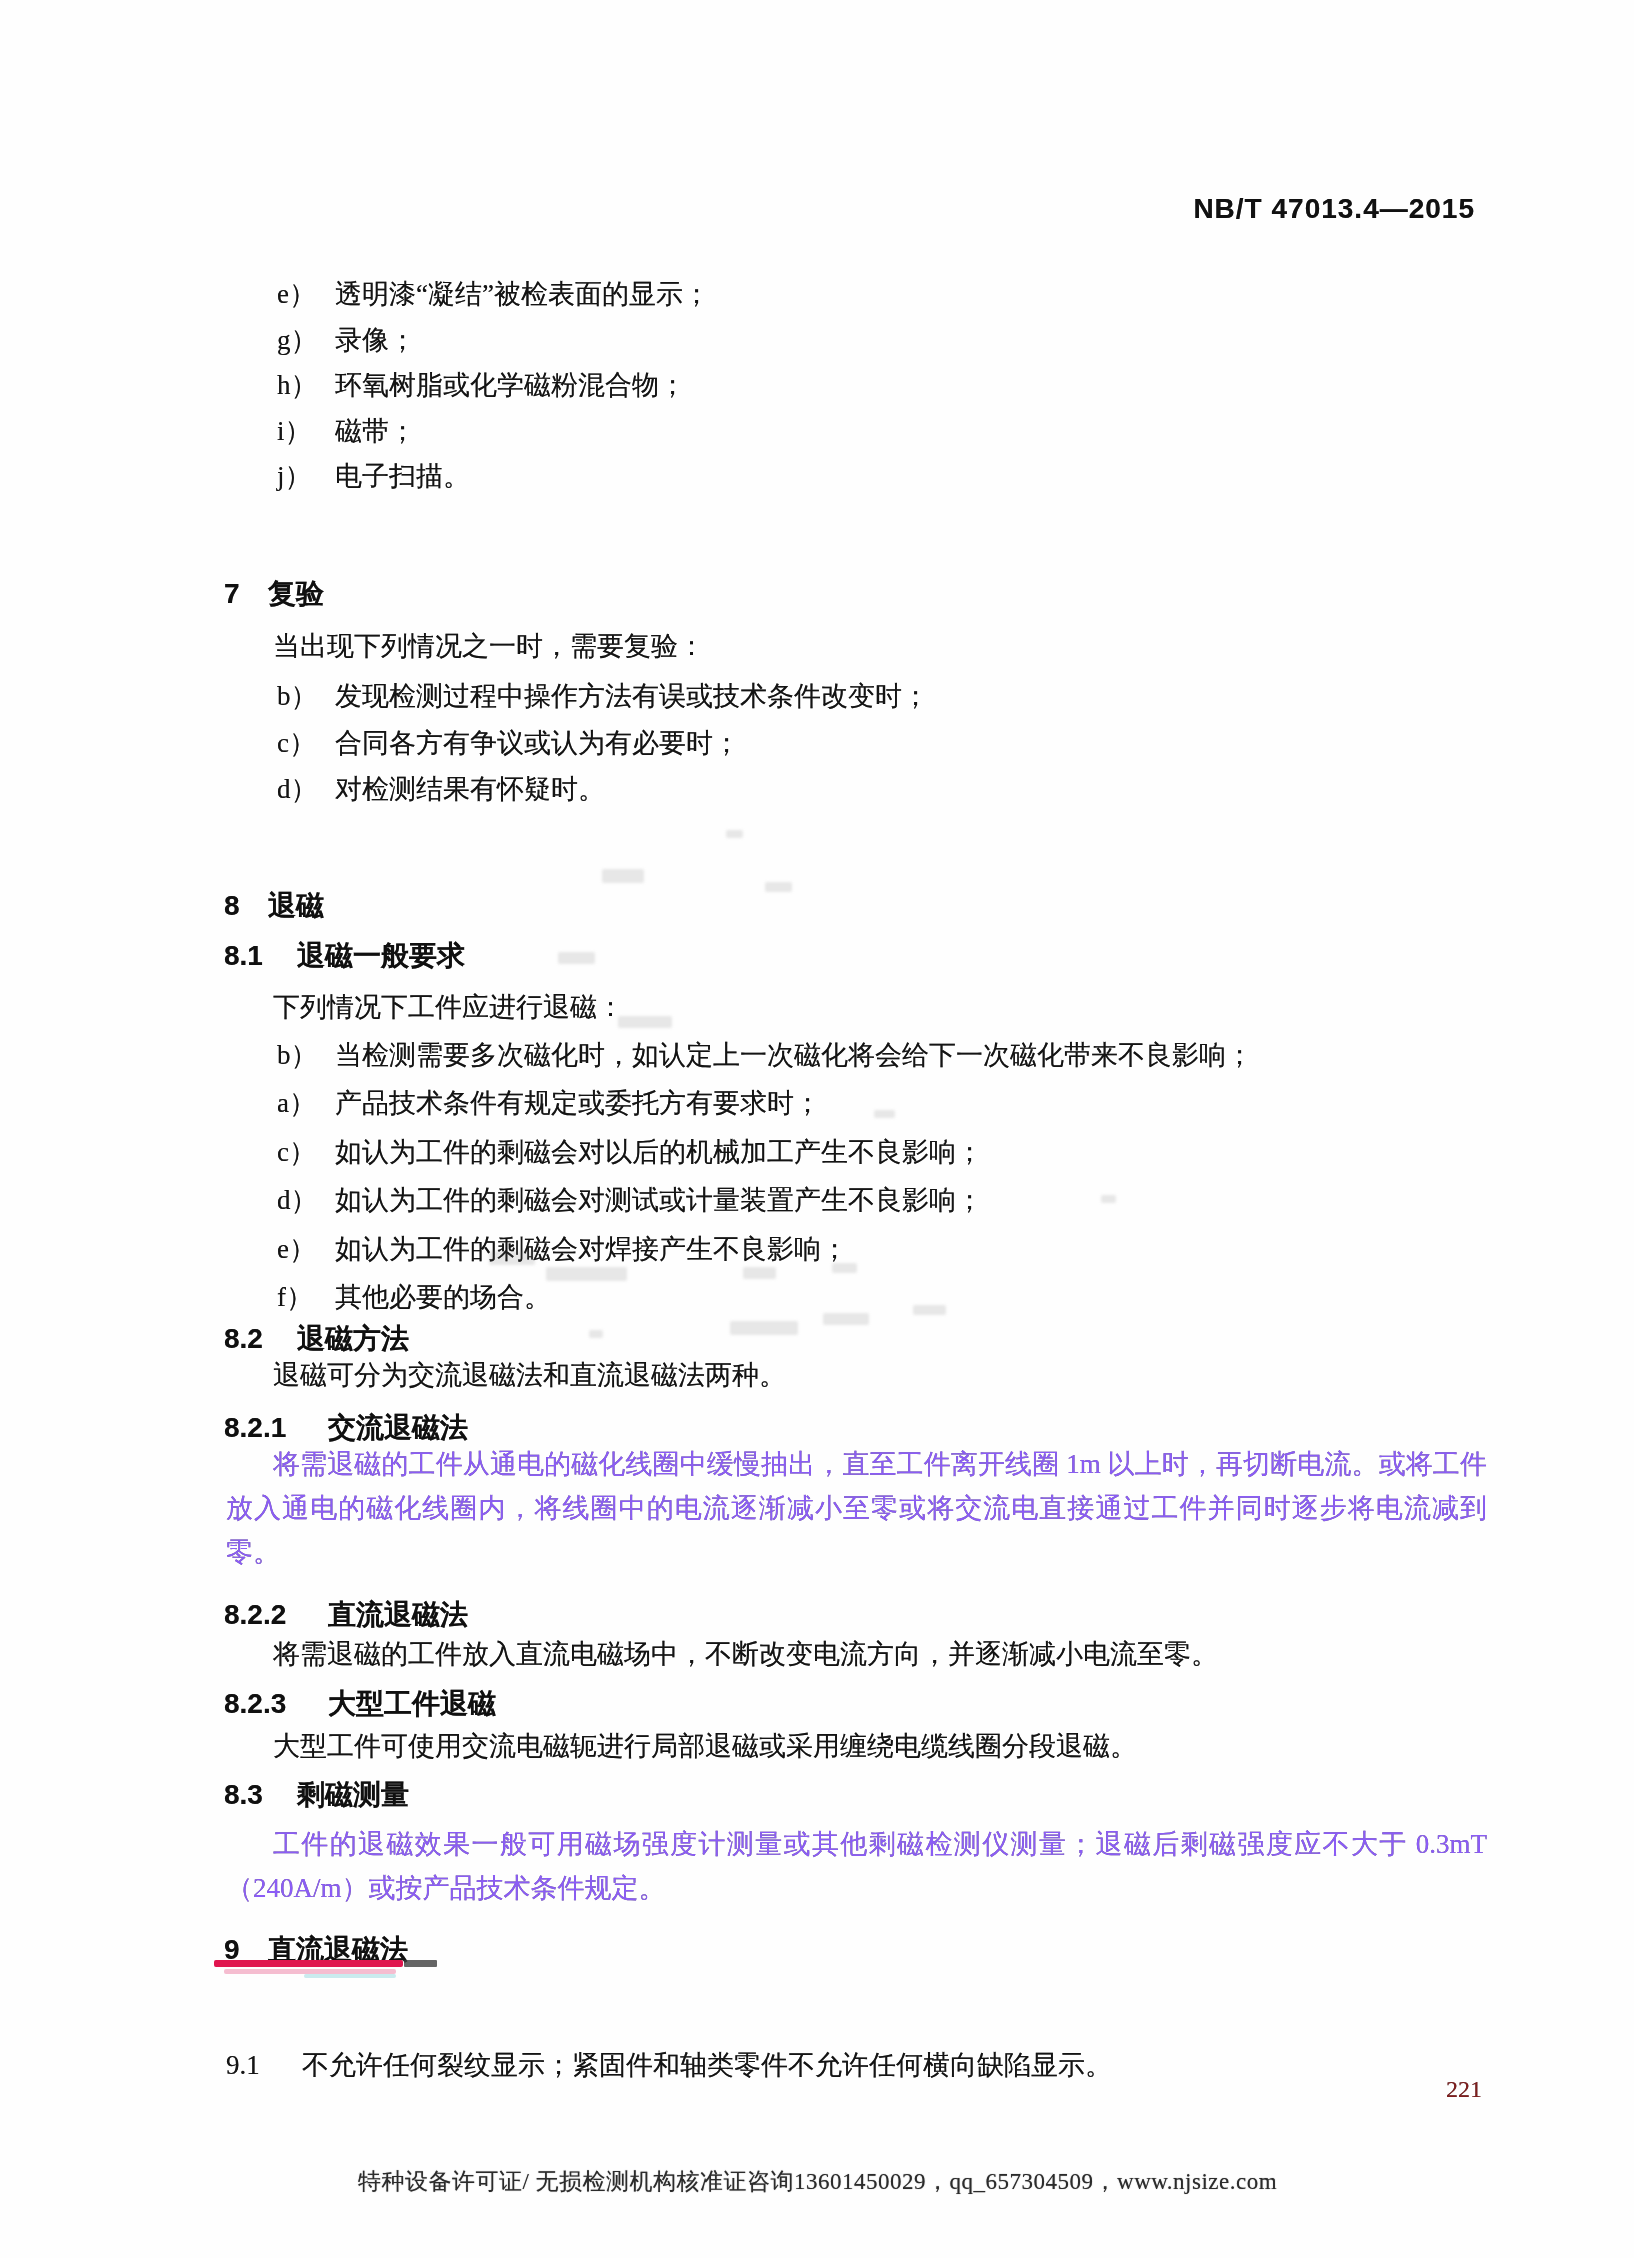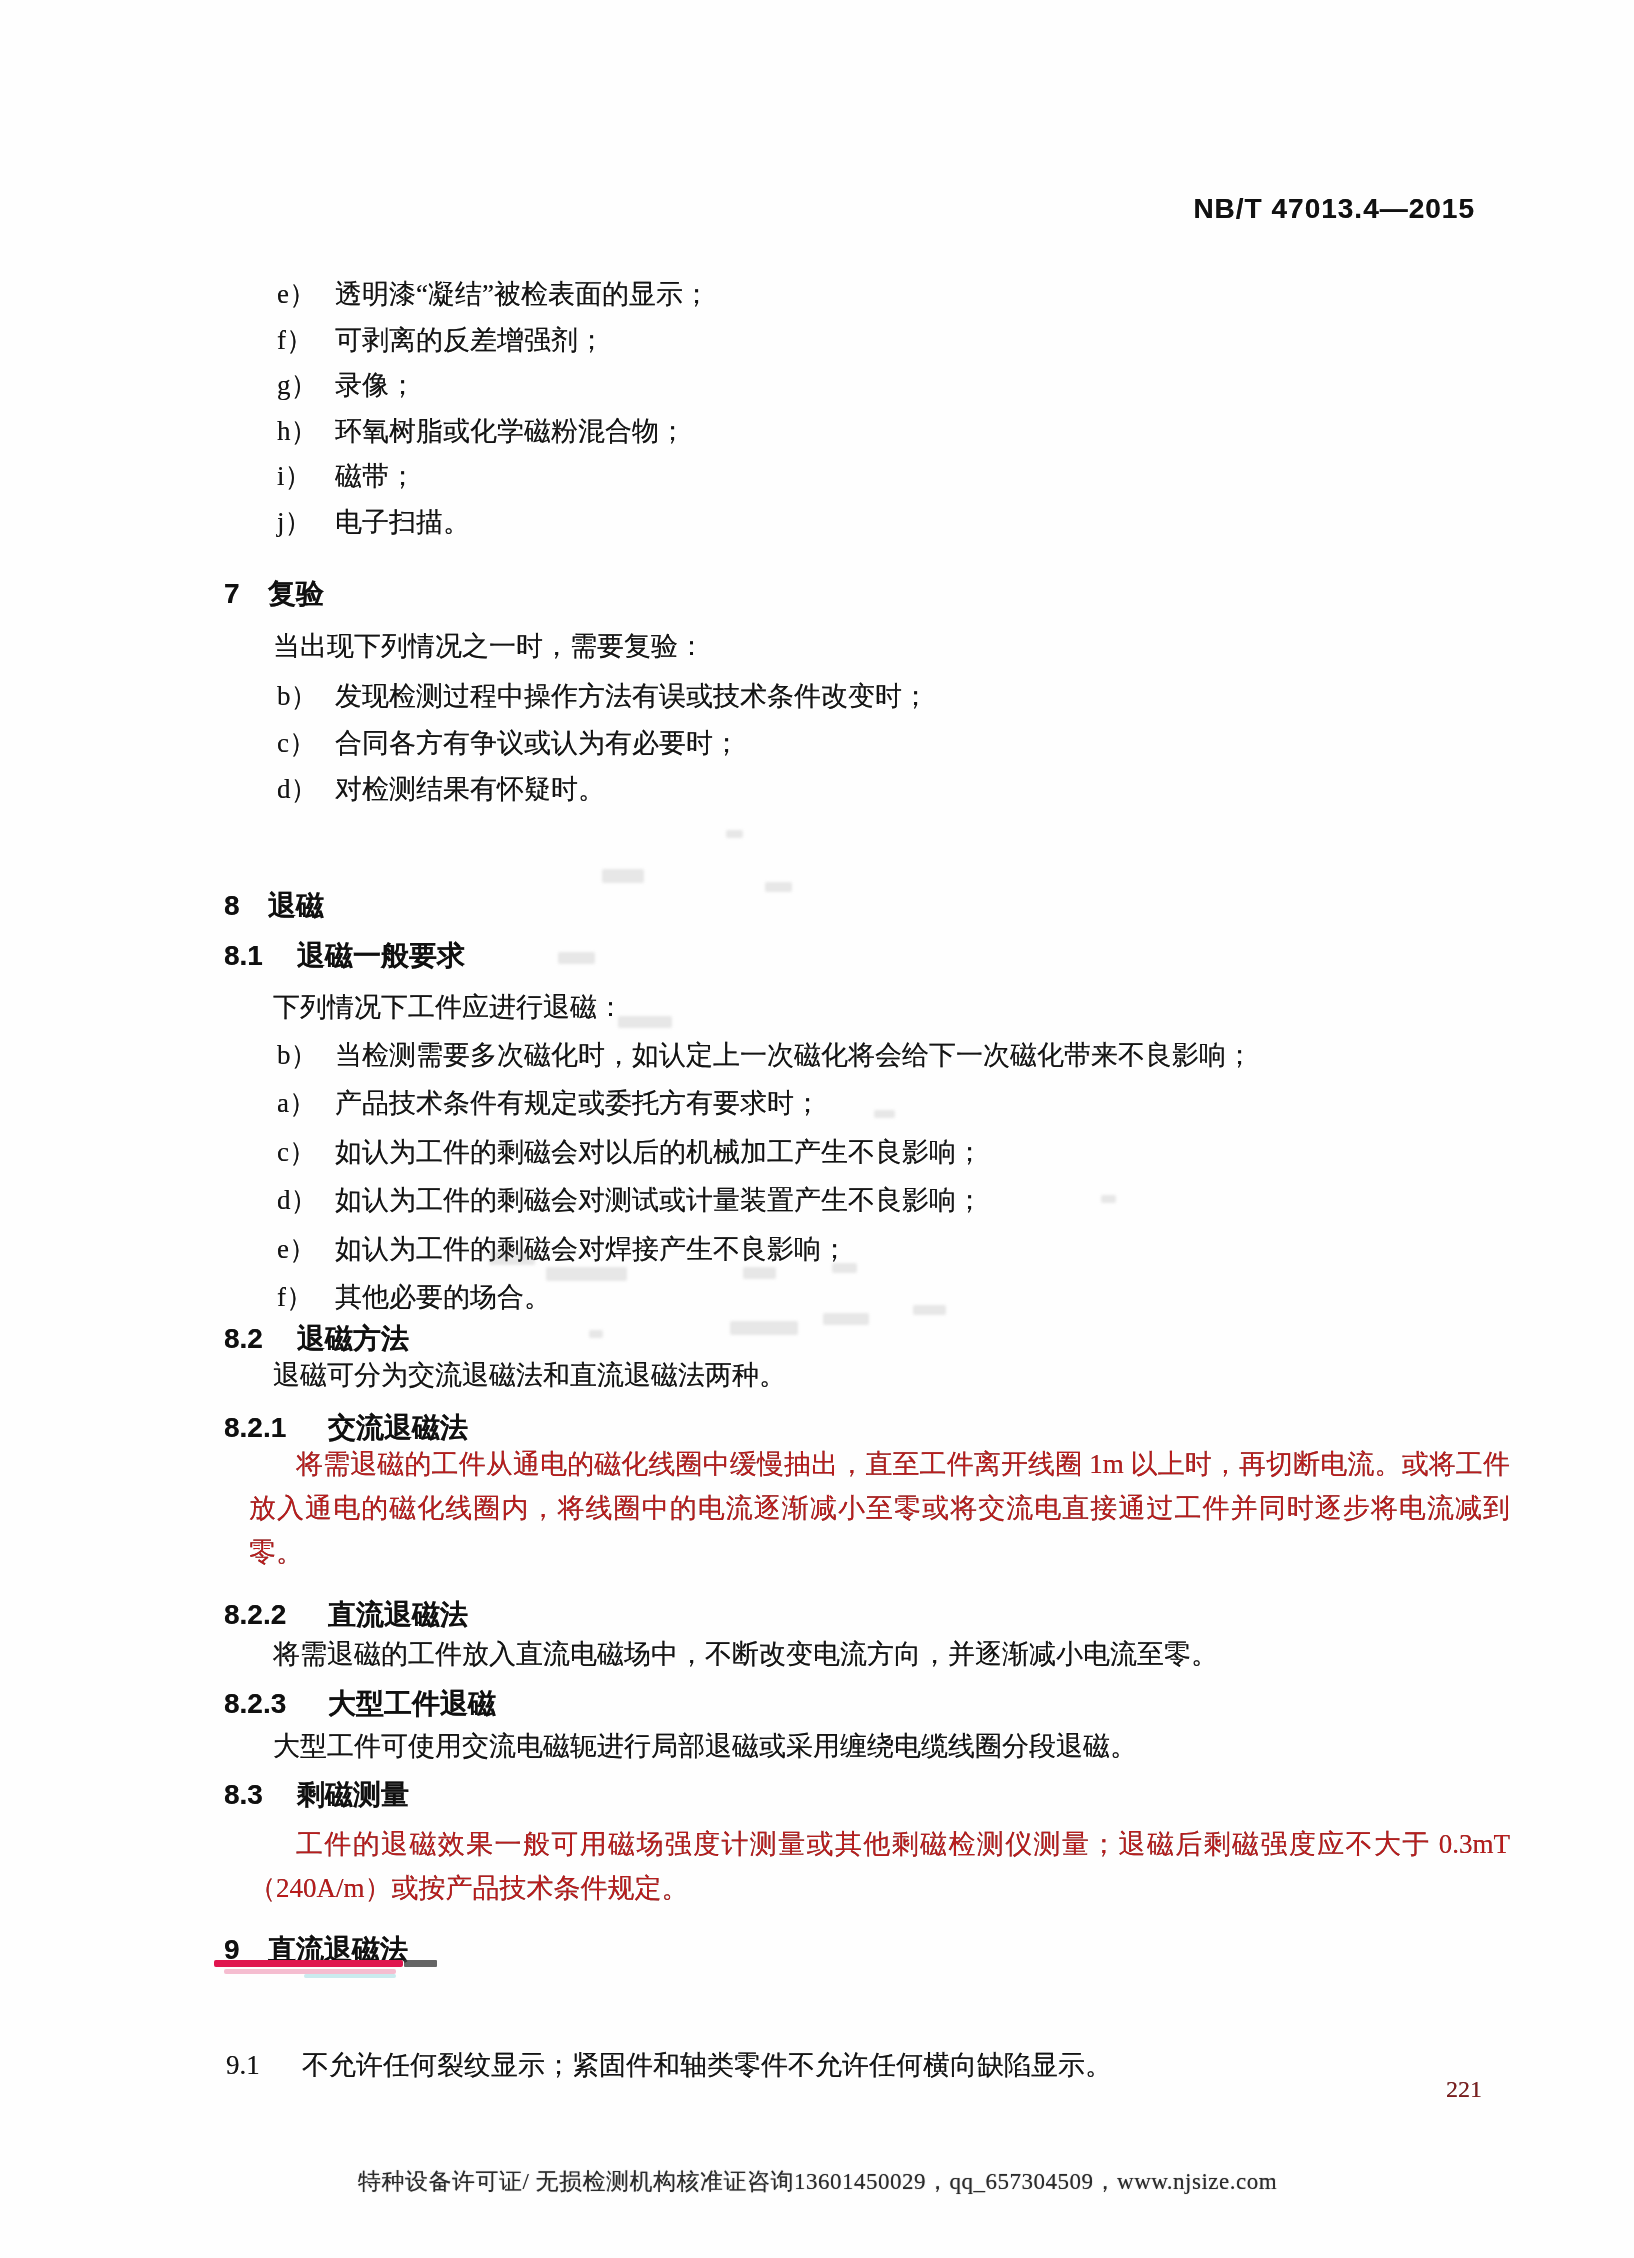--- a/index.html
+++ b/index.html
@@ -37,21 +37,21 @@
   .bodyline{
     left:226px; width:1261px;
     font-size:27px; line-height:33px;
     color:#141414;
   }
   .indent{text-indent:47px;}
   .para{
     left:226px; width:1261px;
     font-size:27px; line-height:44px;
     text-align:justify; text-justify:inter-ideograph;
-    text-indent:47px; color:#b91c1c;margin-left:23px;
+    text-indent:47px; color:#8b5cf6;
   }
   
   .list{left:226px; width:1261px;}
   .li{
     padding-left:51px;
     font-size:27px; line-height:33px;
     white-space:nowrap; color:#141414;
   }
   .li .lb{display:inline-block; width:58px;}
   .numbered{
@@ -77,23 +77,20 @@
 </head>
 <body>
 
 <div class="page">
 
   <div class="abs std-no txt">NB/T 47013.4—2015</div>
 
   <div class="abs list" style="top:278px;">
     <div class="li txt" style="margin-bottom:12.6px;">
       <span class="lb">e）</span><span>透明漆“凝结”被检表面的显示；</span>
-    </div>
-    <div class="li txt" style="margin-bottom:12.6px;">
-      <span class="lb">f）</span><span>可剥离的反差增强剂；</span>
     </div>
     <div class="li txt" style="margin-bottom:12.6px;">
       <span class="lb">g）</span><span>录像；</span>
     </div>
     <div class="li txt" style="margin-bottom:12.6px;">
       <span class="lb">h）</span><span>环氧树脂或化学磁粉混合物；</span>
     </div>
     <div class="li txt" style="margin-bottom:12.6px;">
       <span class="lb">i）</span><span>磁带；</span>
     </div>

